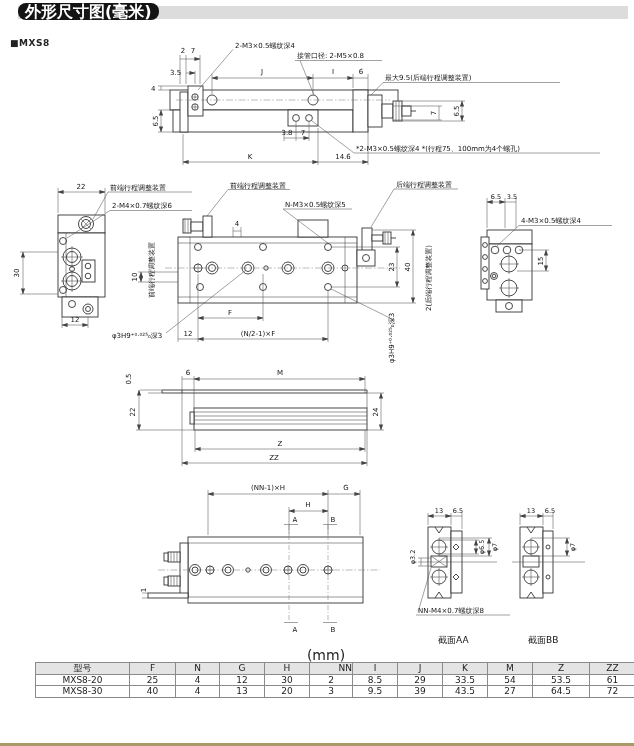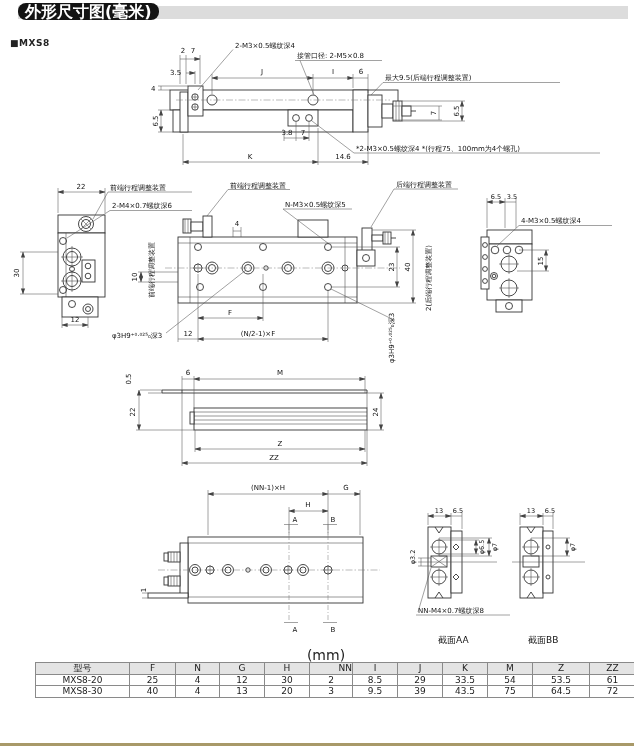--- a/index.html
+++ b/index.html
@@ -450,21 +450,21 @@
         <tr>
           <td>MXS8-30</td>
           <td>40</td>
           <td>4</td>
           <td>13</td>
           <td>20</td>
           <td>3</td>
           <td>9.5</td>
           <td>39</td>
           <td>43.5</td>
-          <td>75</td>
+          <td>27</td>
           <td>64.5</td>
           <td>72</td>
         </tr>
       </tbody>
   </table>
 
   <div class="abs" id="bottom-strip"></div>
 </div>
 
 </body></html>

